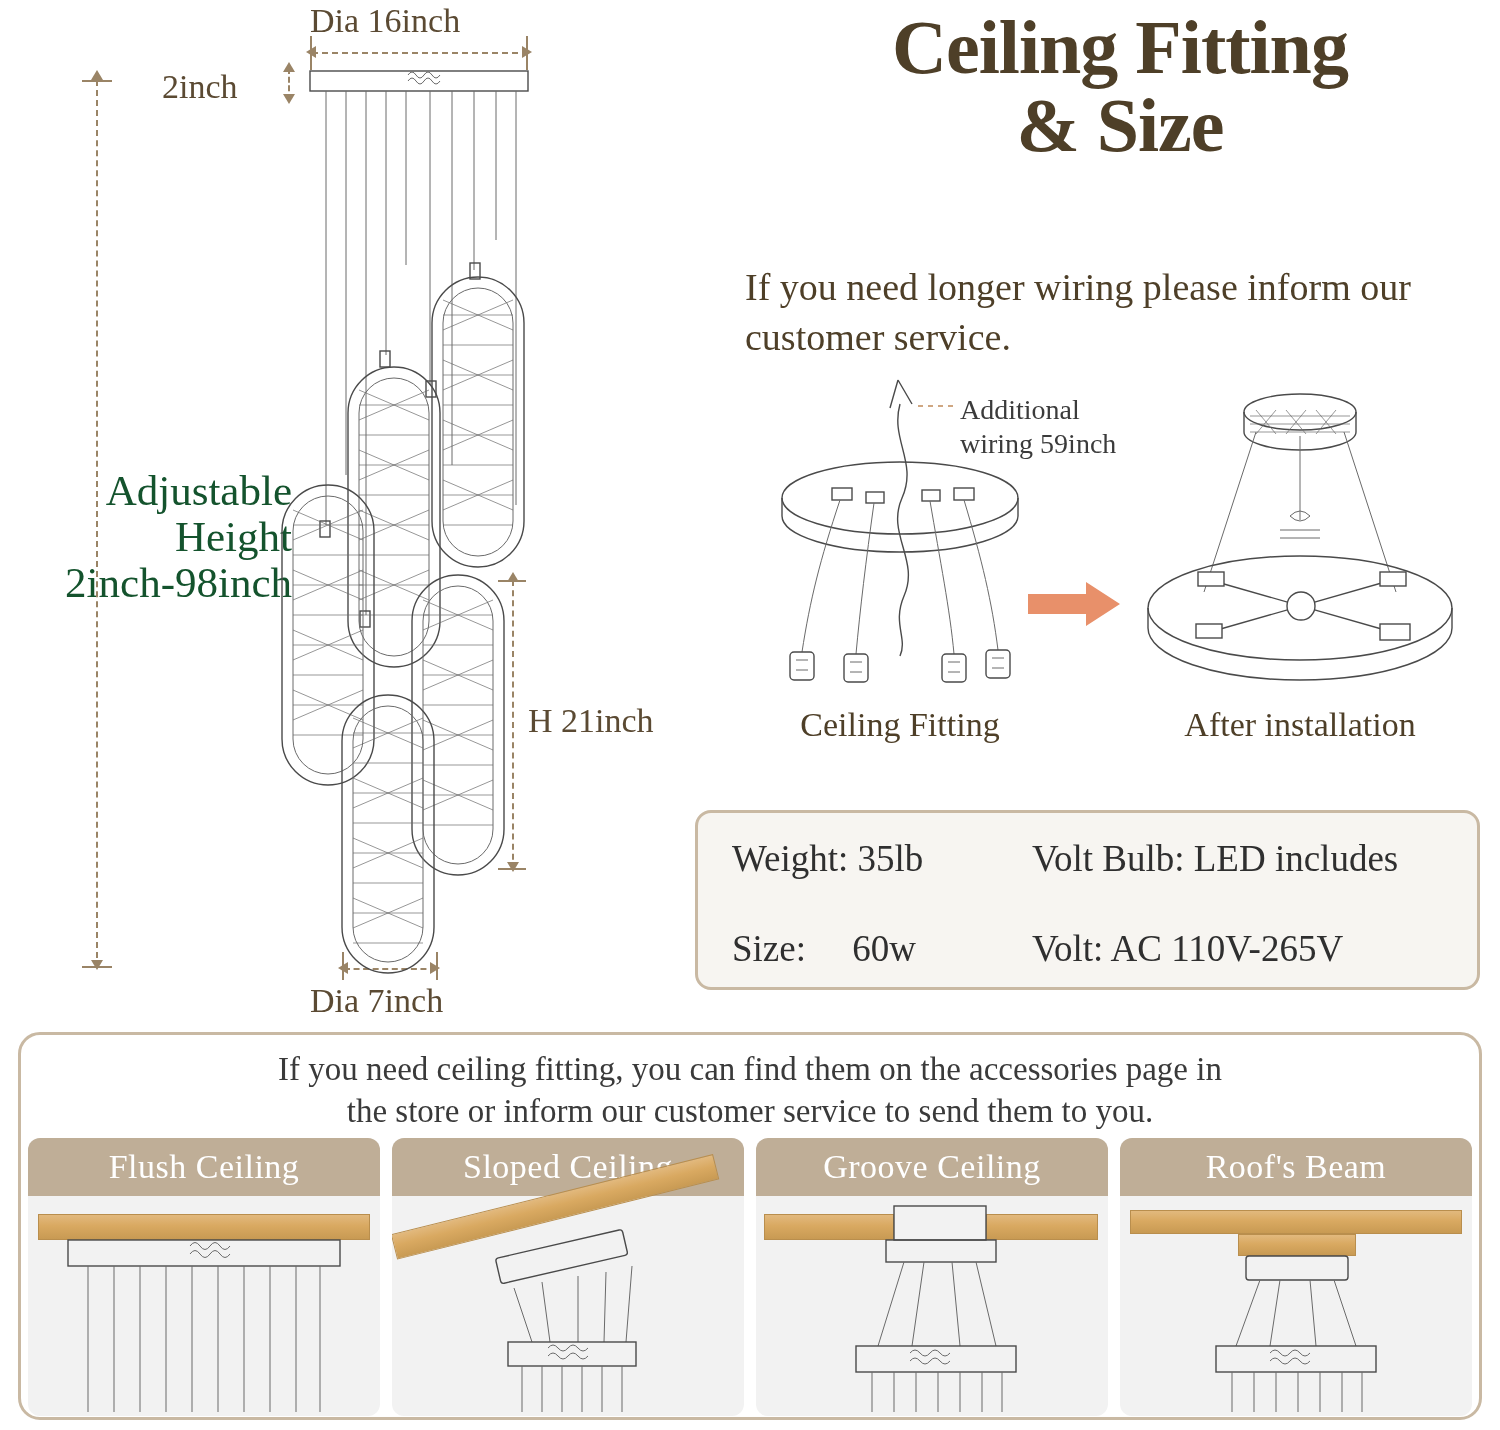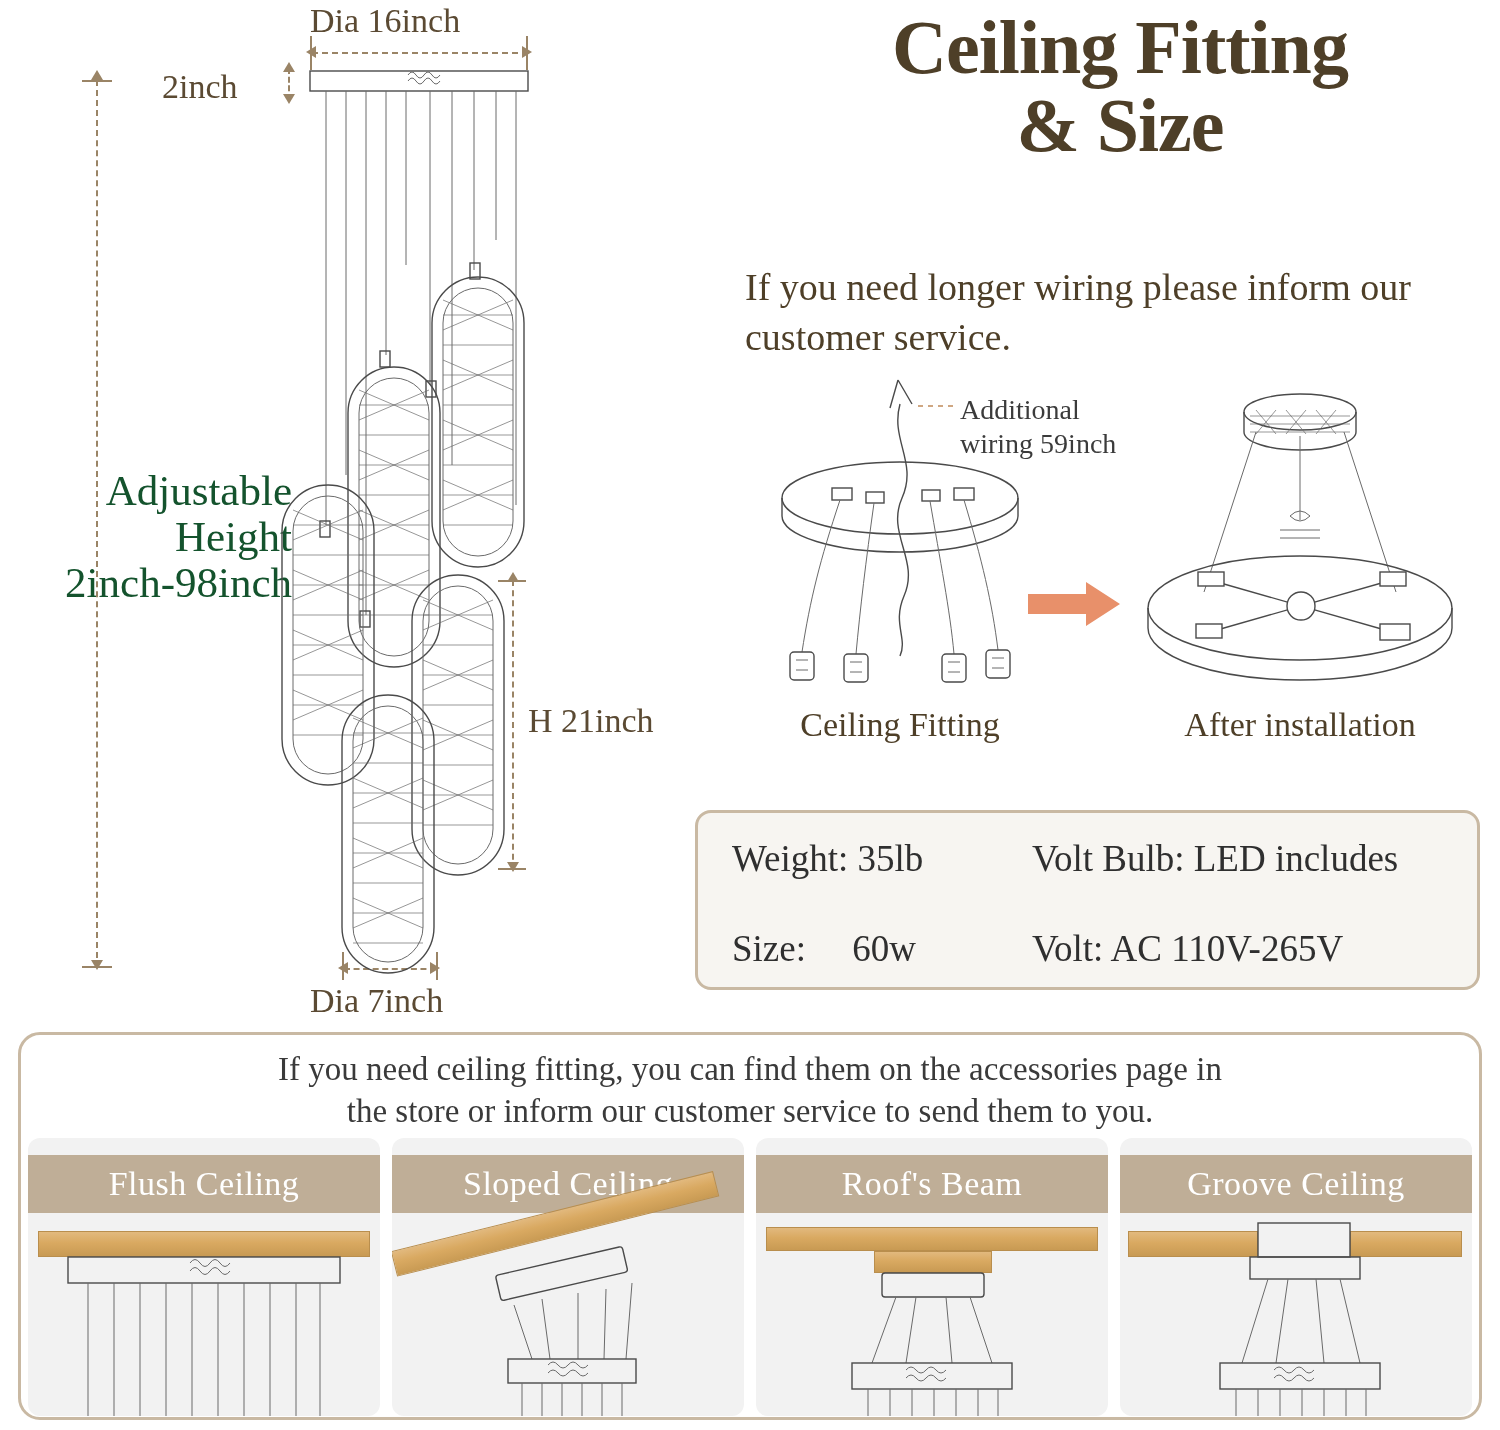--- a/index.html
+++ b/index.html
@@ -67,21 +67,20 @@
     position:absolute;left:60px;top:1048px;width:1380px;text-align:center;
     font-size:33px;line-height:42px;color:#3a3a3a;
   }
   .cards{position:absolute;left:28px;top:1138px;width:1450px;height:278px;display:flex;gap:12px;}
   .card{
     width:352px;height:278px;background:#f2f2f2;border-radius:12px;position:relative;overflow:hidden;
   }
   .card-header{
     height:58px;background:#bfae97;color:#ffffff;font-size:34px;line-height:58px;text-align:center;
     letter-spacing:0.5px;
-    margin-top:17px;
   }
   .card-body{position:relative;height:220px;}
 
   .wood{position:absolute;background:linear-gradient(180deg,#e2b97e 0%,#d9a961 45%,#c89a53 100%);border:1px solid #b98e4d;box-sizing:border-box;}
 
   svg{display:block;}
   .ln{stroke:#4a4a4a;stroke-width:1.4;fill:none;}
   .ln-thin{stroke:#6a6a6a;stroke-width:1;fill:none;}
 </style>
 </head>
@@ -368,20 +367,52 @@
             <line x1="170" y1="170" x2="170" y2="216"></line>
             <line x1="190" y1="170" x2="190" y2="216"></line>
             <line x1="210" y1="170" x2="210" y2="216"></line>
             <line x1="230" y1="170" x2="230" y2="216"></line>
           </g>
         </svg>
       </div>
     </div>
 
     <div class="card">
+      <div class="card-header">Groove Ceiling</div>
+      <div class="card-body">
+        <div class="wood" style="left:8px;top:18px;width:130px;height:26px;"></div>
+        <div class="wood" style="left:230px;top:18px;width:112px;height:26px;"></div>
+        <svg width="352" height="220" viewBox="0 0 352 220" style="position:absolute;left:0;top:0;">
+          <rect x="138" y="10" width="92" height="34" class="ln" fill="#ffffff"></rect>
+          <rect x="130" y="44" width="110" height="22" class="ln" fill="#ffffff"></rect>
+          <g class="ln-thin">
+            <line x1="148" y1="66" x2="122" y2="150"></line>
+            <line x1="168" y1="66" x2="156" y2="150"></line>
+            <line x1="196" y1="66" x2="204" y2="150"></line>
+            <line x1="220" y1="66" x2="240" y2="150"></line>
+          </g>
+          <rect x="100" y="150" width="160" height="26" class="ln" fill="#ffffff"></rect>
+          <g class="ln-thin">
+            <path d="M154 157 q5 -6 10 0 q5 6 10 0 q5 -6 10 0 q5 6 10 0"></path>
+            <path d="M154 165 q5 -6 10 0 q5 6 10 0 q5 -6 10 0 q5 6 10 0"></path>
+          </g>
+          <g class="ln-thin">
+            <line x1="116" y1="176" x2="116" y2="216"></line>
+            <line x1="138" y1="176" x2="138" y2="216"></line>
+            <line x1="160" y1="176" x2="160" y2="216"></line>
+            <line x1="182" y1="176" x2="182" y2="216"></line>
+            <line x1="204" y1="176" x2="204" y2="216"></line>
+            <line x1="226" y1="176" x2="226" y2="216"></line>
+            <line x1="246" y1="176" x2="246" y2="216"></line>
+          </g>
+        </svg>
+      </div>
+    </div>
+
+    <div class="card">
       <div class="card-header">Roof's Beam</div>
       <div class="card-body">
         <div class="wood" style="left:10px;top:14px;width:332px;height:24px;"></div>
         <div class="wood" style="left:118px;top:38px;width:118px;height:22px;"></div>
         <svg width="352" height="220" viewBox="0 0 352 220" style="position:absolute;left:0;top:0;">
           <rect x="126" y="60" width="102" height="24" rx="3" class="ln" fill="#ffffff"></rect>
           <g class="ln-thin">
             <line x1="140" y1="84" x2="116" y2="150"></line>
             <line x1="160" y1="84" x2="150" y2="150"></line>
             <line x1="190" y1="84" x2="196" y2="150"></line>
@@ -398,46 +429,14 @@
             <line x1="156" y1="176" x2="156" y2="216"></line>
             <line x1="178" y1="176" x2="178" y2="216"></line>
             <line x1="200" y1="176" x2="200" y2="216"></line>
             <line x1="222" y1="176" x2="222" y2="216"></line>
             <line x1="242" y1="176" x2="242" y2="216"></line>
           </g>
         </svg>
       </div>
     </div>
 
-    <div class="card">
-      <div class="card-header">Groove Ceiling</div>
-      <div class="card-body">
-        <div class="wood" style="left:8px;top:18px;width:130px;height:26px;"></div>
-        <div class="wood" style="left:230px;top:18px;width:112px;height:26px;"></div>
-        <svg width="352" height="220" viewBox="0 0 352 220" style="position:absolute;left:0;top:0;">
-          <rect x="138" y="10" width="92" height="34" class="ln" fill="#ffffff"></rect>
-          <rect x="130" y="44" width="110" height="22" class="ln" fill="#ffffff"></rect>
-          <g class="ln-thin">
-            <line x1="148" y1="66" x2="122" y2="150"></line>
-            <line x1="168" y1="66" x2="156" y2="150"></line>
-            <line x1="196" y1="66" x2="204" y2="150"></line>
-            <line x1="220" y1="66" x2="240" y2="150"></line>
-          </g>
-          <rect x="100" y="150" width="160" height="26" class="ln" fill="#ffffff"></rect>
-          <g class="ln-thin">
-            <path d="M154 157 q5 -6 10 0 q5 6 10 0 q5 -6 10 0 q5 6 10 0"></path>
-            <path d="M154 165 q5 -6 10 0 q5 6 10 0 q5 -6 10 0 q5 6 10 0"></path>
-          </g>
-          <g class="ln-thin">
-            <line x1="116" y1="176" x2="116" y2="216"></line>
-            <line x1="138" y1="176" x2="138" y2="216"></line>
-            <line x1="160" y1="176" x2="160" y2="216"></line>
-            <line x1="182" y1="176" x2="182" y2="216"></line>
-            <line x1="204" y1="176" x2="204" y2="216"></line>
-            <line x1="226" y1="176" x2="226" y2="216"></line>
-            <line x1="246" y1="176" x2="246" y2="216"></line>
-          </g>
-        </svg>
-      </div>
-    </div>
-
   </div>
 </div>
 
 </body></html>

